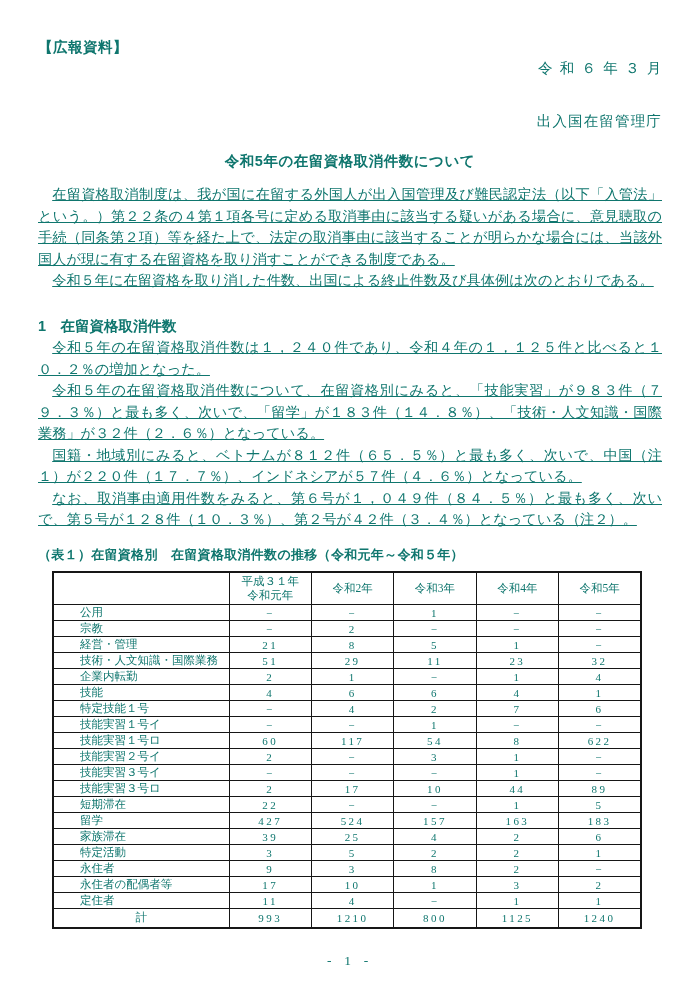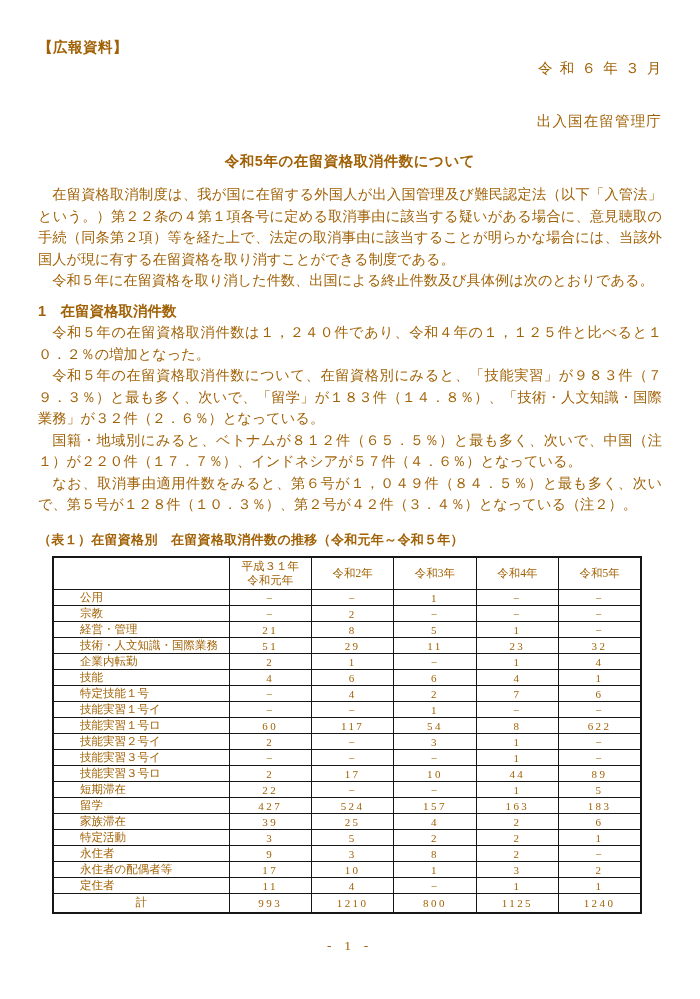--- a/index.html
+++ b/index.html
@@ -1,21 +1,21 @@
 <!DOCTYPE html>
 <html lang="ja"><head>
 <meta charset="utf-8">
 <style>
   * { margin: 0; padding: 0; box-sizing: border-box; }
   html, body { background: #ffffff; }
   .page {
     width: 700px;
     height: 975px;
     background: #ffffff;
-    color: #a16207;
+    color: #0f766e;
     overflow: hidden;
     position: relative;
     font-family: "Liberation Serif", "DejaVu Serif", serif;
   }
   .content { padding: 38px 38px 0 38px; }
 
   .header-label {
     font-family: "Liberation Sans", "DejaVu Sans", sans-serif;
     font-weight: 700;
     font-size: 14.5px;
@@ -38,24 +38,25 @@
     font-size: 14.5px;
     letter-spacing: 0.5px;
   }
 
   .intro { margin-top: 13px; }
   .body-para {
     font-size: 14.2px;
     line-height: 21.5px;
     text-indent: 1em;
     text-align: justify;
+    text-decoration: underline;
   }
 
   .section-heading {
-    margin-top: 9px;
+    margin-top: 24px;
     font-family: "Liberation Sans", "DejaVu Sans", sans-serif;
     font-weight: 700;
     font-size: 14.5px;
     line-height: 21.5px;
   }
 
   .table-caption {
     margin-top: 15px;
     text-align: left;
     font-family: "Liberation Sans", "DejaVu Sans", sans-serif;

